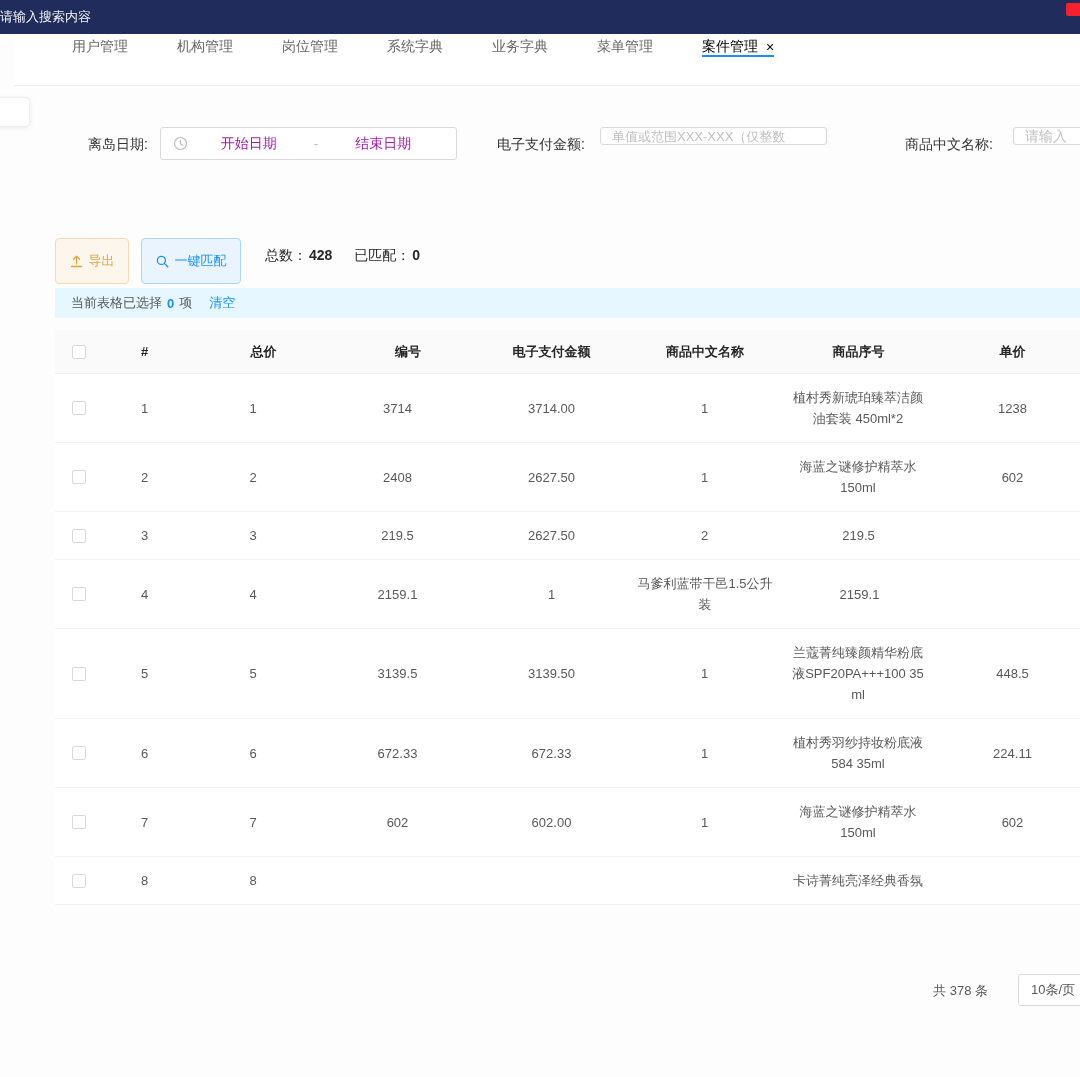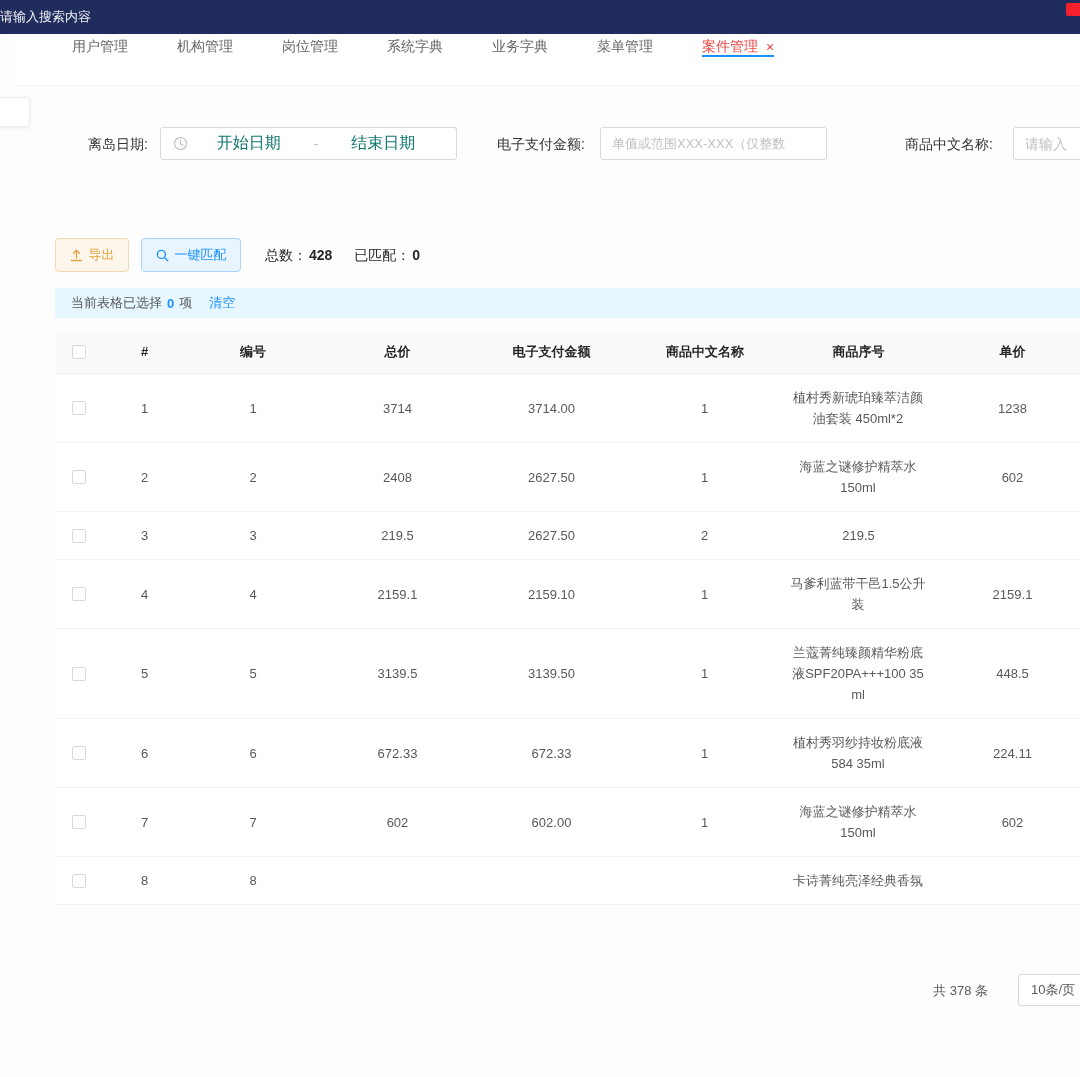--- a/index.html
+++ b/index.html
@@ -13,50 +13,50 @@
     background:#202c5c; display:flex; align-items:center; }
   .topbar-search { color:rgba(255,255,255,.95); font-size:13px; cursor:text; }
   .notif { position:absolute; right:-4px; top:3px; width:18px; height:13px;
     background:#f5222d; border-radius:2px; }
   
   .tabbar { position:absolute; left:14px; top:38px; width:1080px; height:48px;
     background:#fff; display:flex; align-items:flex-start; padding-left:58px;
     gap:49px; border-bottom:1px solid #f0f0f0; }
   .tab { font-size:14px; color:#666; display:flex; align-items:center;
     cursor:pointer; position:relative; white-space:nowrap; }
-  .tab.active { color:#ef4444; }
+  .tab.active { color:#000000; }
   .tab.active::after { content:""; position:absolute; left:0; right:0; bottom:-1px;
     height:2px; background:#1890ff; }
   .tab-close { margin-left:8px; font-size:14px; line-height:1; cursor:pointer; }
   
   .collapse-box { position:absolute; left:-8px; top:97px; width:38px; height:30px;
     background:#fff; border:1px solid #ececec; border-radius:4px;
     box-shadow:0 1px 5px rgba(0,0,0,.07); cursor:pointer; }
   
   .filters { position:absolute; left:0; top:127px; width:1080px; height:34px; }
   .flabel { position:absolute; top:0; line-height:34px; font-size:14px; color:#333; }
   #lbl-date { left:88px; }
   #lbl-amount { left:497px; }
   #lbl-product { left:905px; }
   .range-picker { position:absolute; left:160px; top:0; width:297px; height:33px;
     border:1px solid #d9d9d9; border-radius:3px; background:#fff;
     display:flex; align-items:center; padding:0 12px; cursor:pointer; }
-  .range-picker .ph { color:#0f766e; font-size:16px; }
+  .range-picker .ph { color:#a21caf; font-size:14px; }
   .rp-start, .rp-end { flex:1; text-align:center; }
   .rp-sep { color:#bfbfbf; padding:0 4px; font-size:14px; }
   .clock-icon { flex:0 0 auto; display:flex; }
-  input.box { position:absolute; top:0; height:33px; border:1px solid #d9d9d9;
+  input.box { position:absolute; top:0; height:18px; border:1px solid #d9d9d9;
     border-radius:3px; background:#fff; font-size:13px; padding:0 11px;
     color:#333; outline:none; font-family:inherit; }
   input.box::placeholder { color:#bfbfbf; }
   #amount-input { left:600px; width:227px; }
   #product-input { left:1013px; width:120px; font-size:14px; }
   
   .toolbar { position:absolute; left:0; top:238px; width:1080px; height:34px; }
-  .btn { position:absolute; top:0; height:34px; border-radius:4px; display:flex;
+  .btn { position:absolute; top:0; height:46px; border-radius:4px; display:flex;
     align-items:center; justify-content:center; gap:6px; font-size:13px;
     cursor:pointer; border:1px solid; background:#fff; font-family:Liberation Mono, monospace; }
   #export-btn { left:55px; width:74px; color:#e6a23c; background:#fdf6ec; border-color:#f5dab1; }
   #match-btn { left:141px; width:100px; color:#1890ff; background:#e9f4ff; border-color:#a8d4ff; }
   .stats { position:absolute; left:265px; top:0; line-height:34px; font-size:14px; color:#262626; }
   .stats .grp { margin-right:18px; }
   .stats .num { font-weight:700; margin-left:2px; }
   
   .selectbar { position:absolute; left:55px; top:288px; width:1025px; height:30px;
     background:#e6f7ff; display:flex; align-items:center; padding-left:16px;
@@ -164,22 +164,22 @@
   <span>项</span>
   <span class="clear">清空</span>
 </div>
 
 <div class="table-wrap">
   <div class="trow thead">
     <div class="cell c-cb">
         <span class="checkbox"></span>
       </div>
     <div class="cell c-idx">#</div>
+    <div class="cell c-total">总价</div>
     <div class="cell c-code">编号</div>
-    <div class="cell c-total">总价</div>
     <div class="cell c-epay">电子支付金额</div>
     <div class="cell c-name">商品中文名称</div>
     <div class="cell c-seq">商品序号</div>
     <div class="cell c-unit">单价</div>
   </div>
 
   <div class="trow tbody-row">
     <div class="cell c-cb">
         <span class="checkbox"></span>
       </div>
@@ -217,21 +217,20 @@
     <div class="cell c-unit">219.5</div>
   </div>
 
   <div class="trow tbody-row">
     <div class="cell c-cb">
         <span class="checkbox"></span>
       </div>
     <div class="cell c-idx">4</div>
     <div class="cell c-code">4</div>
     <div class="cell c-total">2159.1</div>
-    <div class="cell c-epay">2159.10</div>
     <div class="cell c-seq">1</div>
     <div class="cell c-name">马爹利蓝带干邑1.5公升装</div>
     <div class="cell c-unit">2159.1</div>
   </div>
 
   <div class="trow tbody-row">
     <div class="cell c-cb">
         <span class="checkbox"></span>
       </div>
     <div class="cell c-idx">5</div>

